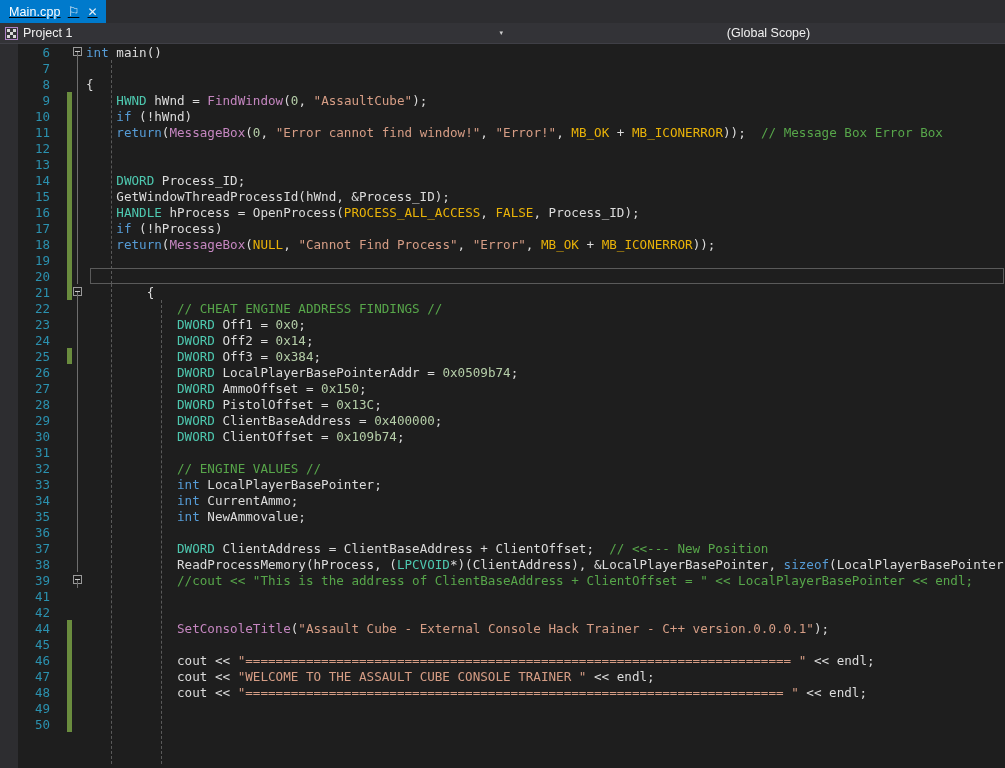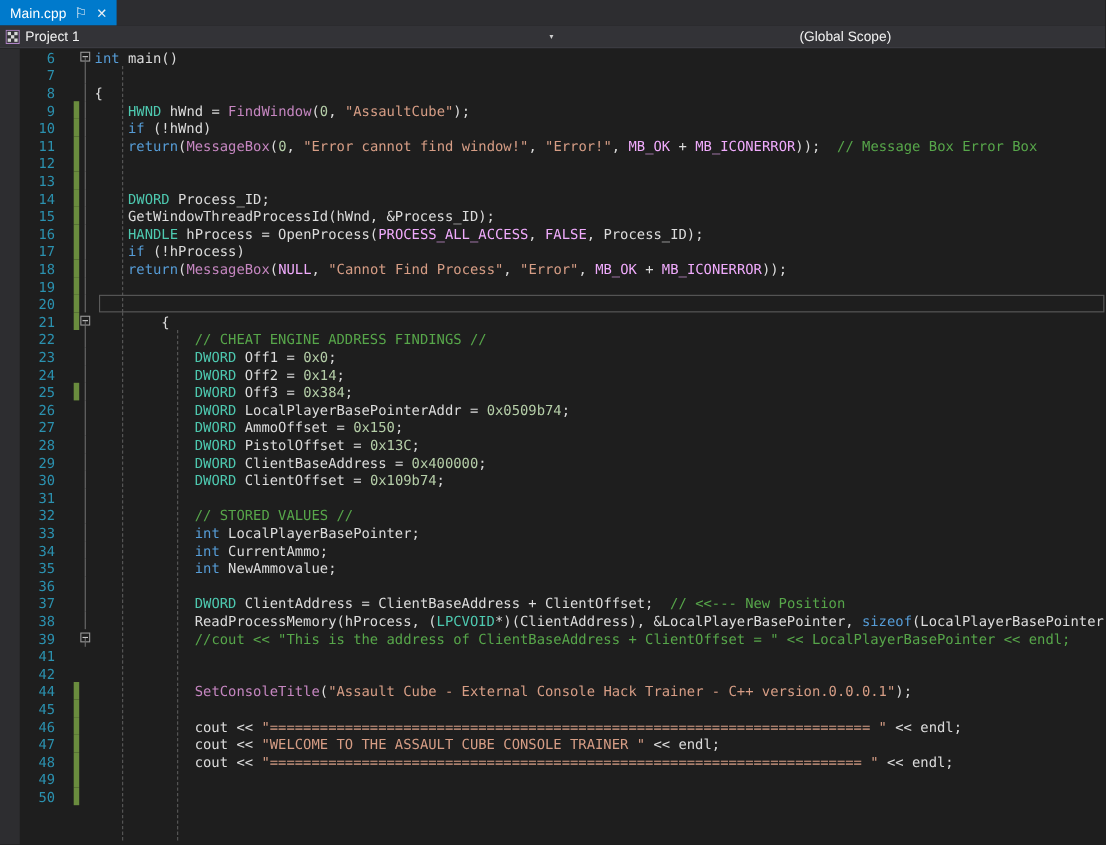--- a/index.html
+++ b/index.html
@@ -10,20 +10,21 @@
     overflow: hidden;
   }
 
   
   .tabstrip {
     height: 23px;
     background: #2d2d30;
     display: flex;
     align-items: stretch;
     position: relative;
+    text-decoration: underline;
   }
   .tab {
     background: #007acc;
     display: flex;
     align-items: center;
     padding: 0 7px 0 9px;
     gap: 7px;
     height: 23px;
   }
   .tab-label {
@@ -185,21 +186,21 @@
     right: 1px;
     height: 16px;
     border: 1px solid #5a5a5a;
     pointer-events: none;
   }
 
   
   .t-kw      { color: #569cd6; }   
   .t-type    { color: #4ec9b0; }   
   .t-fn      { color: #c586c0; }   
-  .t-macro   { color: #f0abfc; margin-top: 38px; }   
+  .t-macro   { color: #eab308; margin-top: 38px; }   
   .t-str     { color: #d69d85; }
   .t-num     { color: #b5cea8; }
   .t-cmt     { color: #57a64a; }
   .t-plain   { color: #dcdcdc; }
 </style>
 </head>
 <body>
 
 <div class="tabstrip">
   <div class="tab">
@@ -252,21 +253,21 @@
       <div class="row"><div class="lineno">22</div><div class="changebar"></div><div class="outline"><div class="vline"></div></div><div class="code"><span class="t-plain">            </span><span class="t-cmt">// CHEAT ENGINE ADDRESS FINDINGS //</span></div></div>
       <div class="row"><div class="lineno">23</div><div class="changebar"></div><div class="outline"><div class="vline"></div></div><div class="code"><span class="t-plain">            </span><span class="t-type">DWORD</span><span class="t-plain"> Off1 = </span><span class="t-num">0x0</span><span class="t-plain">;</span></div></div>
       <div class="row"><div class="lineno">24</div><div class="changebar"></div><div class="outline"><div class="vline"></div></div><div class="code"><span class="t-plain">            </span><span class="t-type">DWORD</span><span class="t-plain"> Off2 = </span><span class="t-num">0x14</span><span class="t-plain">;</span></div></div>
       <div class="row"><div class="lineno">25</div><div class="changebar modified"></div><div class="outline"><div class="vline"></div></div><div class="code"><span class="t-plain">            </span><span class="t-type">DWORD</span><span class="t-plain"> Off3 = </span><span class="t-num">0x384</span><span class="t-plain">;</span></div></div>
       <div class="row"><div class="lineno">26</div><div class="changebar"></div><div class="outline"><div class="vline"></div></div><div class="code"><span class="t-plain">            </span><span class="t-type">DWORD</span><span class="t-plain"> LocalPlayerBasePointerAddr = </span><span class="t-num">0x0509b74</span><span class="t-plain">;</span></div></div>
       <div class="row"><div class="lineno">27</div><div class="changebar"></div><div class="outline"><div class="vline"></div></div><div class="code"><span class="t-plain">            </span><span class="t-type">DWORD</span><span class="t-plain"> AmmoOffset = </span><span class="t-num">0x150</span><span class="t-plain">;</span></div></div>
       <div class="row"><div class="lineno">28</div><div class="changebar"></div><div class="outline"><div class="vline"></div></div><div class="code"><span class="t-plain">            </span><span class="t-type">DWORD</span><span class="t-plain"> PistolOffset = </span><span class="t-num">0x13C</span><span class="t-plain">;</span></div></div>
       <div class="row"><div class="lineno">29</div><div class="changebar"></div><div class="outline"><div class="vline"></div></div><div class="code"><span class="t-plain">            </span><span class="t-type">DWORD</span><span class="t-plain"> ClientBaseAddress = </span><span class="t-num">0x400000</span><span class="t-plain">;</span></div></div>
       <div class="row"><div class="lineno">30</div><div class="changebar"></div><div class="outline"><div class="vline"></div></div><div class="code"><span class="t-plain">            </span><span class="t-type">DWORD</span><span class="t-plain"> ClientOffset = </span><span class="t-num">0x109b74</span><span class="t-plain">;</span></div></div>
       <div class="row"><div class="lineno">31</div><div class="changebar"></div><div class="outline"><div class="vline"></div></div><div class="code"></div></div>
-      <div class="row"><div class="lineno">32</div><div class="changebar"></div><div class="outline"><div class="vline"></div></div><div class="code"><span class="t-plain">            </span><span class="t-cmt">// STORED VALUES //</span></div></div>
+      <div class="row"><div class="lineno">32</div><div class="changebar"></div><div class="outline"><div class="vline"></div></div><div class="code"><span class="t-plain">            </span><span class="t-cmt">// ENGINE VALUES //</span></div></div>
       <div class="row"><div class="lineno">33</div><div class="changebar"></div><div class="outline"><div class="vline"></div></div><div class="code"><span class="t-plain">            </span><span class="t-kw">int</span><span class="t-plain"> LocalPlayerBasePointer;</span></div></div>
       <div class="row"><div class="lineno">34</div><div class="changebar"></div><div class="outline"><div class="vline"></div></div><div class="code"><span class="t-plain">            </span><span class="t-kw">int</span><span class="t-plain"> CurrentAmmo;</span></div></div>
       <div class="row"><div class="lineno">35</div><div class="changebar"></div><div class="outline"><div class="vline"></div></div><div class="code"><span class="t-plain">            </span><span class="t-kw">int</span><span class="t-plain"> NewAmmovalue;</span></div></div>
       <div class="row"><div class="lineno">36</div><div class="changebar"></div><div class="outline"><div class="vline"></div></div><div class="code"></div></div>
       <div class="row"><div class="lineno">37</div><div class="changebar"></div><div class="outline"><div class="vline"></div></div><div class="code"><span class="t-plain">            </span><span class="t-type">DWORD</span><span class="t-plain"> ClientAddress = ClientBaseAddress + ClientOffset;  </span><span class="t-cmt">// &lt;&lt;--- New Position</span></div></div>
       <div class="row"><div class="lineno">38</div><div class="changebar"></div><div class="outline"><div class="vline"></div></div><div class="code"><span class="t-plain">            ReadProcessMemory(hProcess, (</span><span class="t-type">LPCVOID</span><span class="t-plain">*)(ClientAddress), &amp;LocalPlayerBasePointer, </span><span class="t-kw">sizeof</span><span class="t-plain">(LocalPlayerBasePointer), </span></div></div>
       <div class="row"><div class="lineno">39</div><div class="changebar"></div><div class="outline"><div class="box"></div><div class="vline half-bot"></div></div><div class="code"><span class="t-plain">            </span><span class="t-cmt">//cout &lt;&lt; "This is the address of ClientBaseAddress + ClientOffset = " &lt;&lt; LocalPlayerBasePointer &lt;&lt; endl;</span></div></div>
       <div class="row"><div class="lineno">41</div><div class="changebar"></div><div class="outline"></div><div class="code"></div></div>
       <div class="row"><div class="lineno">42</div><div class="changebar"></div><div class="outline"></div><div class="code"></div></div>
       <div class="row"><div class="lineno">44</div><div class="changebar modified"></div><div class="outline"></div><div class="code"><span class="t-plain">            </span><span class="t-fn">SetConsoleTitle</span><span class="t-plain">(</span><span class="t-str">"Assault Cube - External Console Hack Trainer - C++ version.0.0.0.1"</span><span class="t-plain">);</span></div></div>

